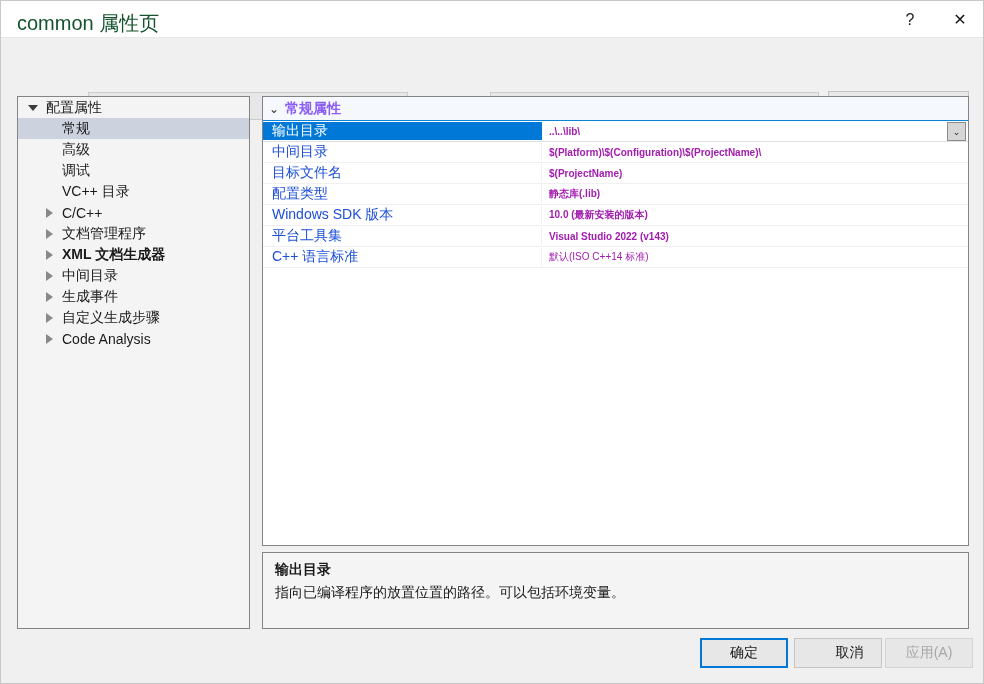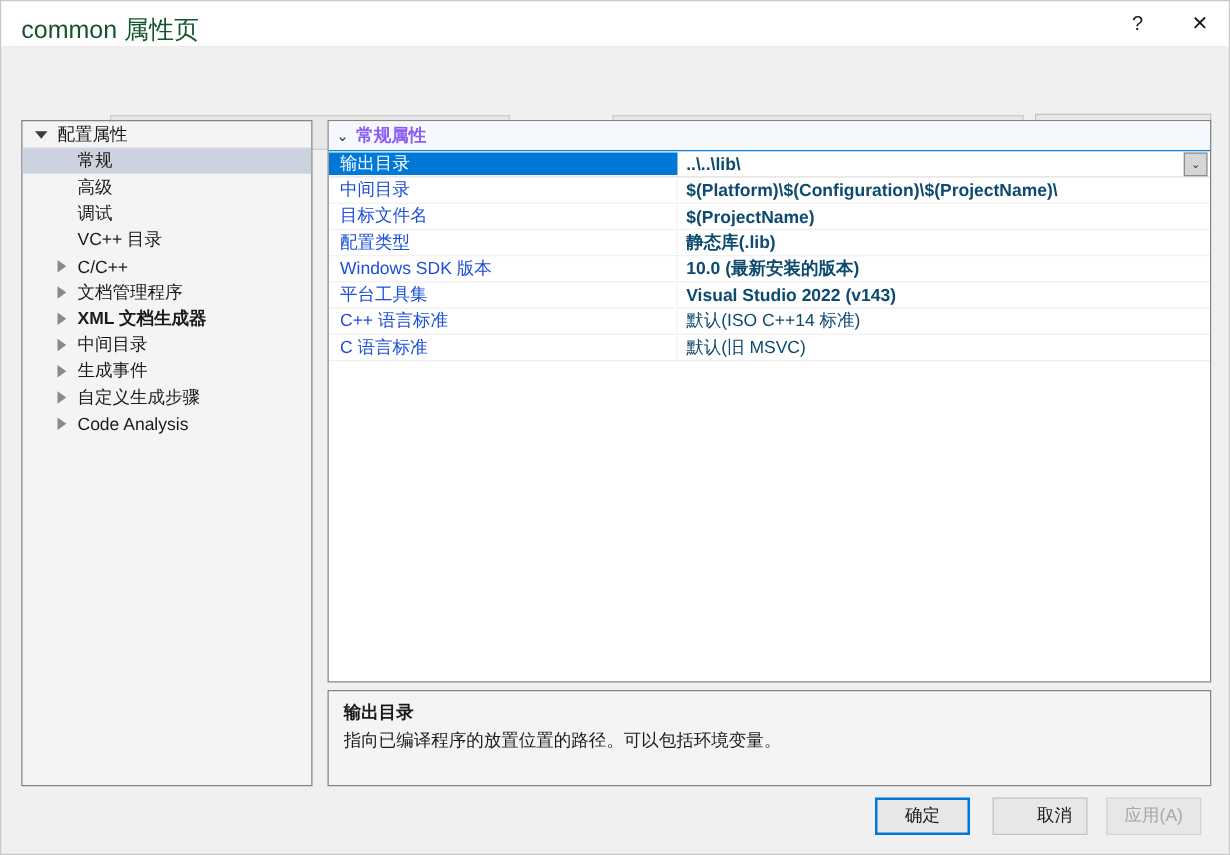--- a/index.html
+++ b/index.html
@@ -160,21 +160,21 @@
     width: 279px;
     flex: 0 0 279px;
     padding-left: 9px;
     font-size: 14px; color: #1d4ed8;
     white-space: nowrap; overflow: hidden;
     border-right: 1px solid #f0f0f0;
   }
   .prop-value {
     flex: 1;
     padding-left: 7px;
-    font-size: 14px; color: #0c4a6e;
+    font-size: 10px; color: #a21caf;
     white-space: nowrap; overflow: hidden;
   }
   .prop-value.bold { font-weight: bold; }
   .prop-row.selected .prop-name {
     background: #0078d7;
     color: #ffffff;
     border-right: none;
   }
   .prop-row.selected {
     border-bottom: 1px solid #e0e0e0;
@@ -203,21 +203,21 @@
     margin-bottom: 4px;
   }
   #desc-body {
     font-size: 14px; color: #1a1a1a;
     line-height: 1.35;
   }
 
   
   .dlg-btn {
     position: absolute; top: 637px;
-    width: 76px; height: 30px;
+    width: 88px; height: 30px;
     display: flex; align-items: center; justify-content: center;
     font-size: 14px;
     background: #e7e7e7;
     border: 1px solid #c4c4c4;
     color: #1a1a1a;
     cursor: default;
     white-space: nowrap;
   }
   #btn-ok {
     left: 699px;
@@ -360,24 +360,20 @@
           <div class="prop-value bold">10.0 (最新安装的版本)</div>
         </div>
         <div class="prop-row">
           <div class="prop-name">平台工具集</div>
           <div class="prop-value bold">Visual Studio 2022 (v143)</div>
         </div>
         <div class="prop-row">
           <div class="prop-name">C++ 语言标准</div>
           <div class="prop-value">默认(ISO C++14 标准)</div>
         </div>
-        <div class="prop-row">
-          <div class="prop-name">C 语言标准</div>
-          <div class="prop-value">默认(旧 MSVC)</div>
-        </div>
       </div>
   </div>
 
   <div id="desc-panel">
     <div id="desc-title">输出目录</div>
     <div id="desc-body">指向已编译程序的放置位置的路径。可以包括环境变量。</div>
   </div>
 
   <div id="btn-ok" class="dlg-btn">确定</div>
   <div id="btn-cancel" class="dlg-btn">取消</div>

